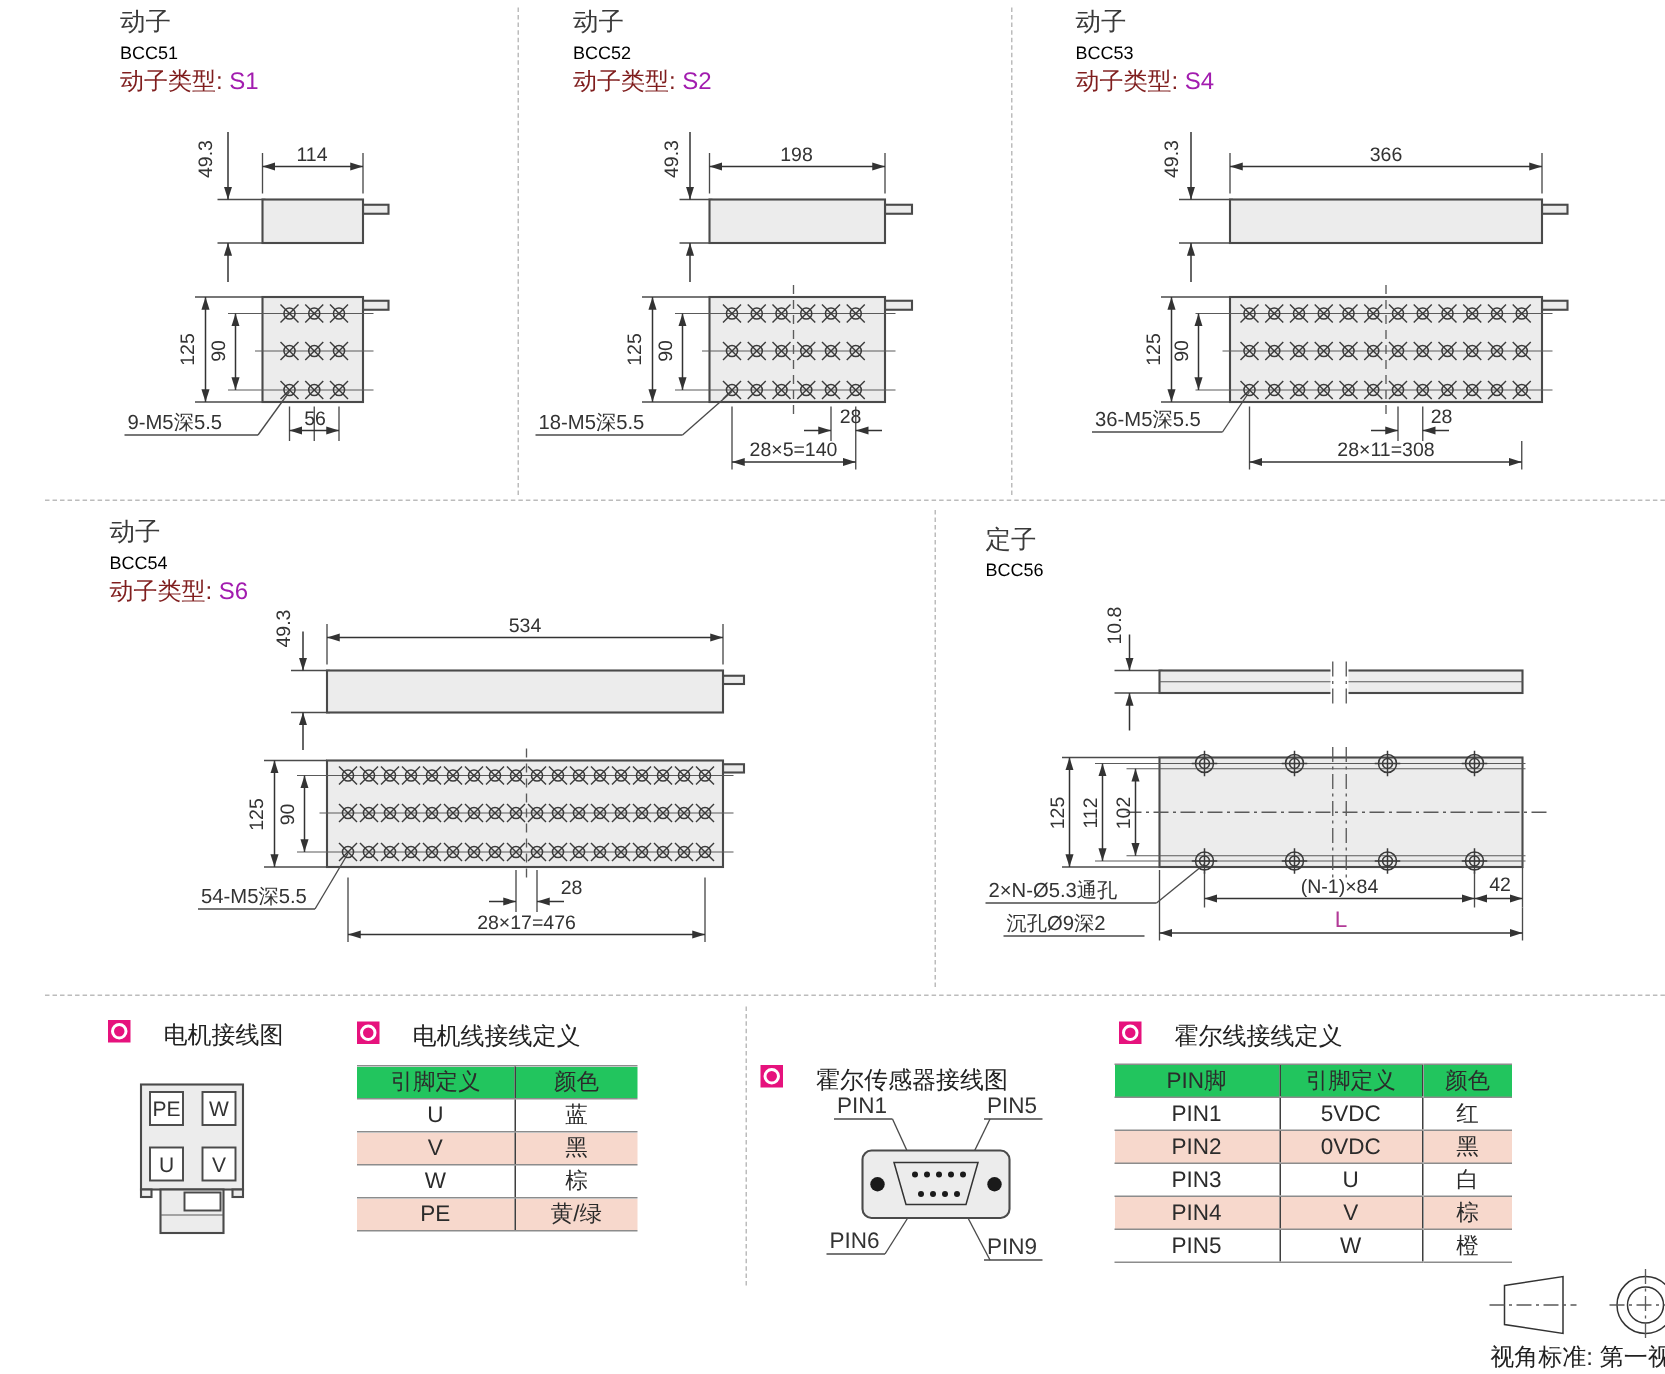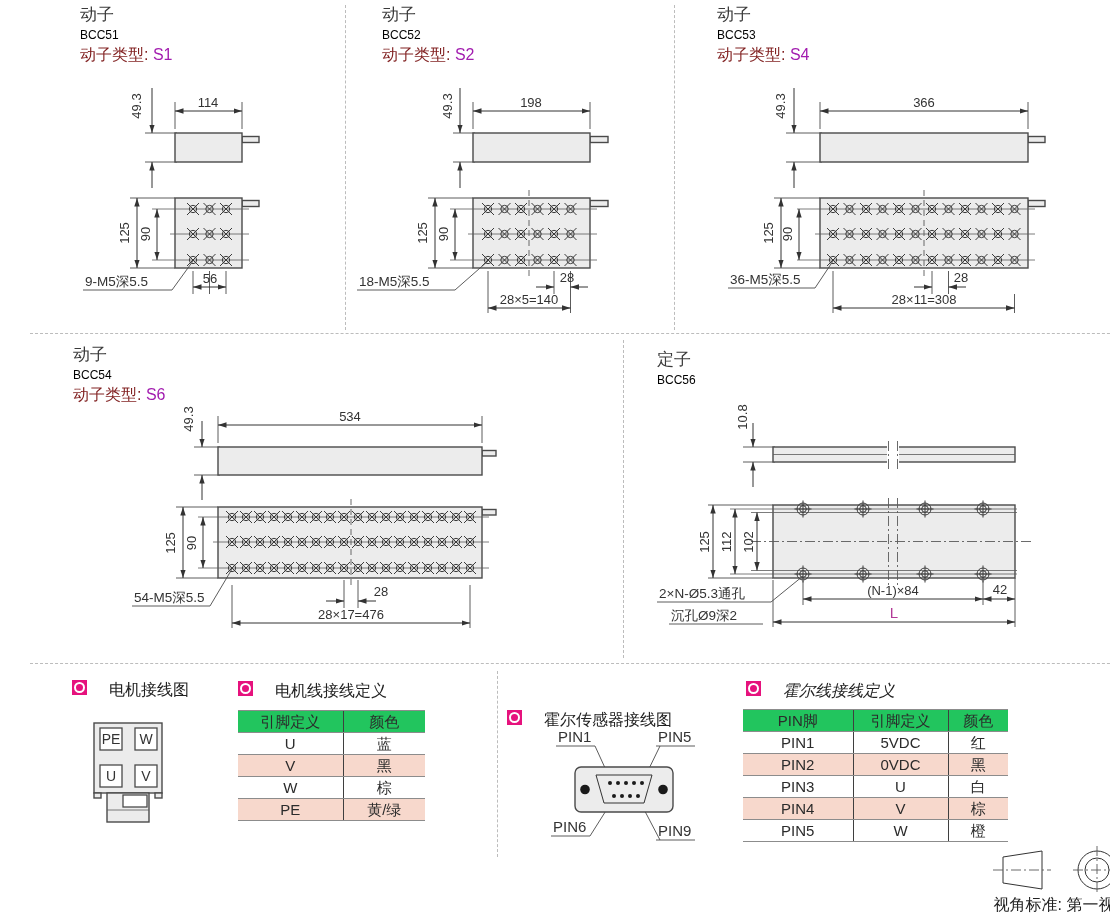--- a/index.html
+++ b/index.html
@@ -560,21 +560,21 @@
         <circle cx="126" cy="58" r="2"></circle>
         <circle cx="134" cy="58" r="2"></circle>
         <circle cx="142" cy="58" r="2"></circle>
       <circle cx="114" cy="71" r="2"></circle>
         <circle cx="122" cy="71" r="2"></circle>
         <circle cx="130" cy="71" r="2"></circle>
         <circle cx="138" cy="71" r="2"></circle>
     </g>
   </svg>
 
-  <div class="shead" style="left:716px;top:681px;font-style:italic;">
+  <div class="shead" style="left:716px;top:681px;">
     <span class="bullet"></span>
     <span>霍尔线接线定义</span>
   </div>
 
   <div class="tblwrap" style="left:713px;top:709px;">
     <table class="wt">
       <colgroup>
           <col style="width:110px">
           <col style="width:95px">
           <col style="width:60px">

